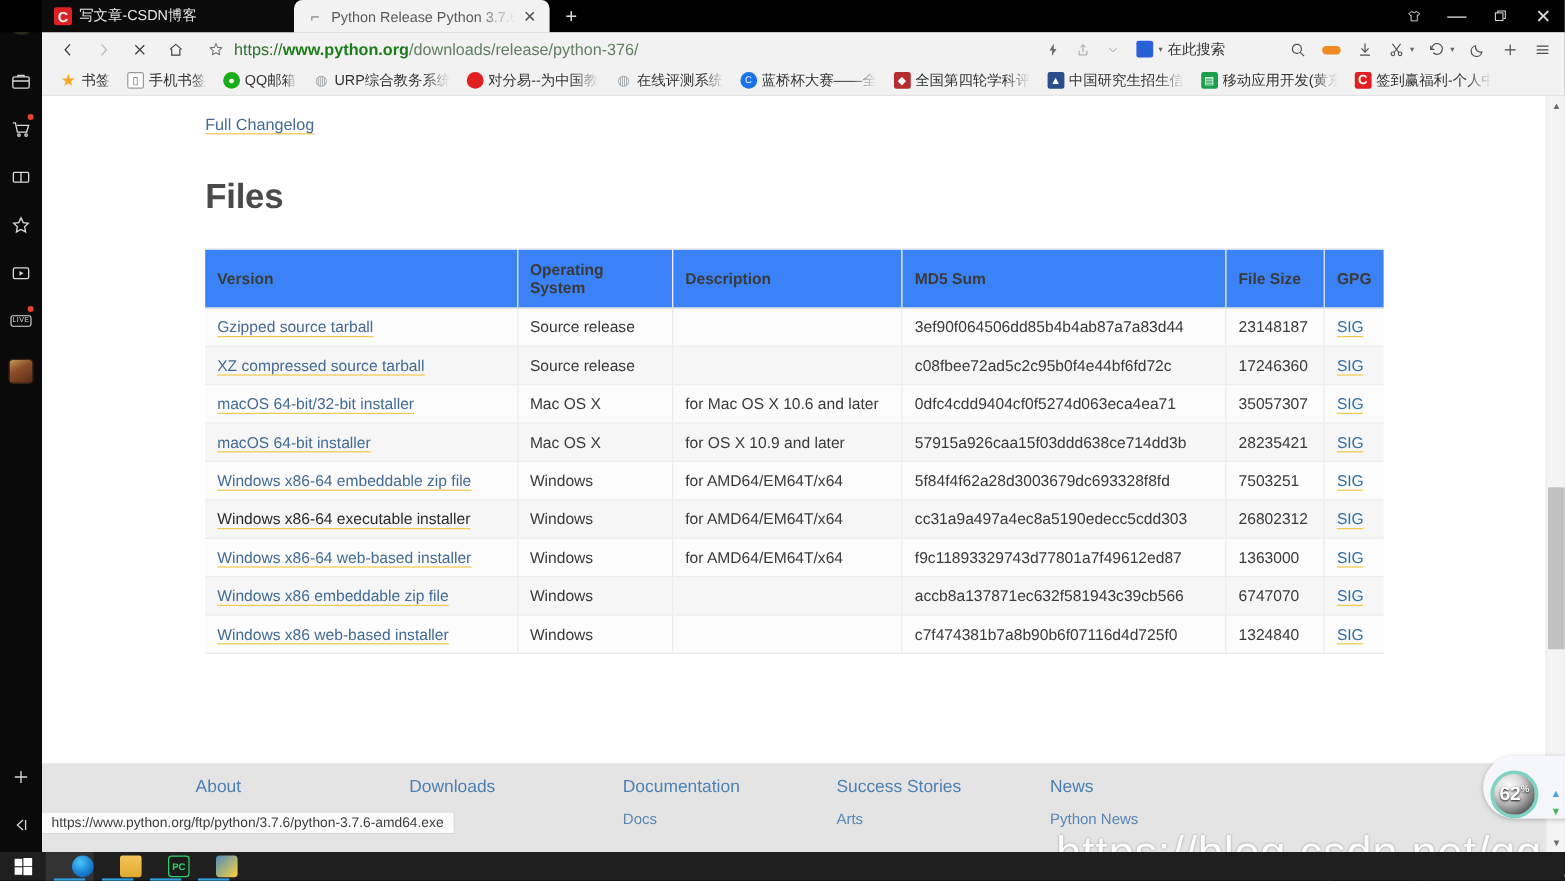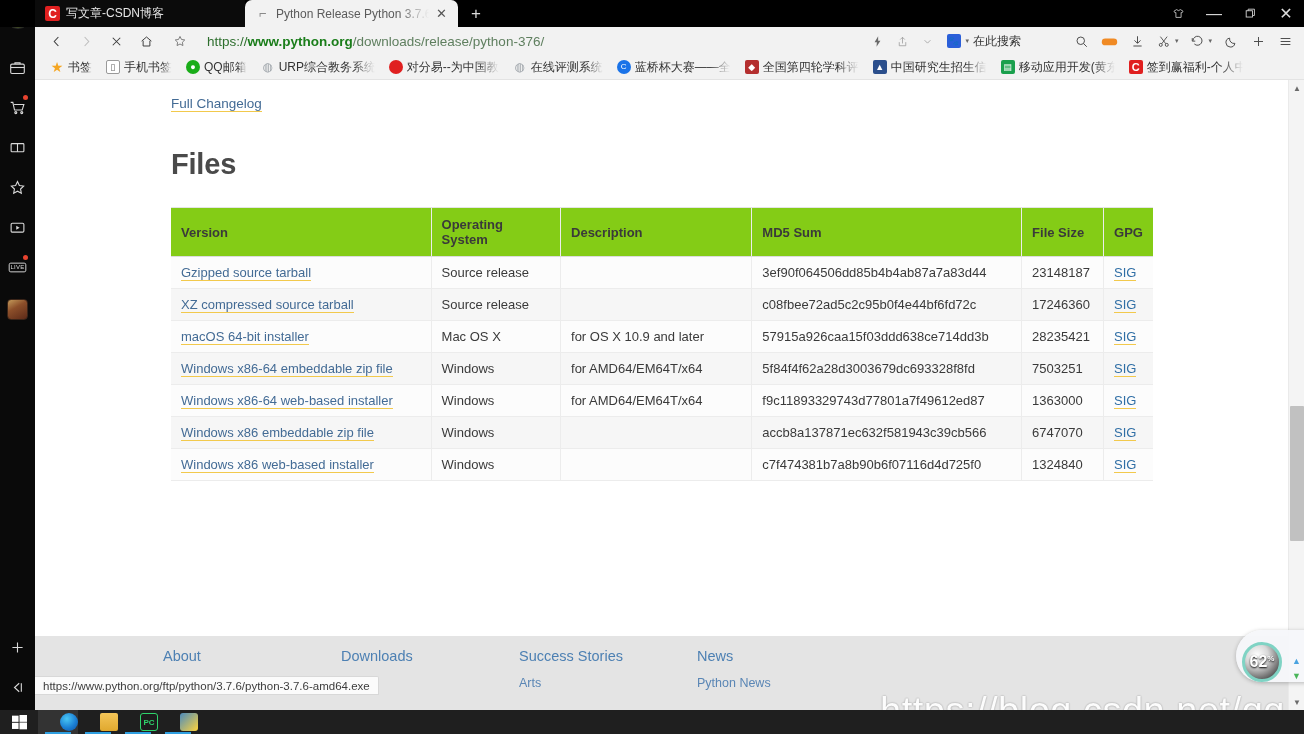--- a/index.html
+++ b/index.html
@@ -88,21 +88,21 @@
   .navbar {
     position: absolute; left: 0; top: 27px; width: 1269px; height: 28px;
     background: #f2f2f2; display: flex; align-items: center; padding: 0 6px;
   }
   .navbtn {
     width: 30px; height: 26px; display: flex; align-items: center; justify-content: center;
     color: #3c3c3c;
   }
   .navbtn.disabled { color: #bdbdbd; }
   .urlbar {
-    flex: 1; height: 24px; display: flex; align-items: center; gap: 16px;
+    flex: 1; height: 24px; display: flex; align-items: center; gap: 4px;
     padding: 0 6px 0 4px; margin-left: 4px;
   }
   .url-text { font-size: 13.5px; color: #2d6e2d; white-space: nowrap; }
   .url-text .host { color: #1a7d1a; font-weight: 600; }
   .url-text .path { color: #5f7f5f; }
   .nav-right { display: flex; align-items: center; gap: 2px; }
   .nr-btn {
     height: 26px; display: flex; align-items: center; justify-content: center;
     color: #4a4a4a; padding: 0 5px; gap: 3px;
   }
@@ -153,21 +153,21 @@
     font-size: 29px; font-weight: 700; color: #4a4a4a;
     letter-spacing: -0.2px;
   }
   table.files {
     position: absolute; left: 136px; top: 127px;
     width: 982px; border-collapse: collapse;
     font-size: 13px; color: #3a3a3a;
   }
   table.files th {
     text-align: left; font-weight: 700; font-size: 13px; color: #3a3a3a;
-    padding: 9px 10px; background: #84cc16;
+    padding: 9px 10px; background: #3b82f6;
     border-top: 1px solid #e4e4e4; border-bottom: 1px solid #dcdcdc;
   }
   table.files td {
     padding: 8px 10px; border-bottom: 1px solid #ececec;
     vertical-align: middle; background: #fcfcfc;
   }
   table.files tr:nth-child(even) td { background: #f6f6f6; }
   table.files th:nth-child(1), table.files td:nth-child(1) { width: 262px; }
   table.files th:nth-child(2), table.files td:nth-child(2) { width: 130px; }
   table.files th:nth-child(3), table.files td:nth-child(3) { width: 192px; }
@@ -562,33 +562,49 @@
               </tr>
               <tr>
                 <td><a class="flink">XZ compressed source tarball</a></td>
                 <td>Source release</td>
                 <td></td>
                 <td>c08fbee72ad5c2c95b0f4e44bf6fd72c</td>
                 <td>17246360</td>
                 <td><a class="sig">SIG</a></td>
               </tr>
               <tr>
+                <td><a class="flink">macOS 64-bit/32-bit installer</a></td>
+                <td>Mac OS X</td>
+                <td>for Mac OS X 10.6 and later</td>
+                <td>0dfc4cdd9404cf0f5274d063eca4ea71</td>
+                <td>35057307</td>
+                <td><a class="sig">SIG</a></td>
+              </tr>
+              <tr>
                 <td><a class="flink">macOS 64-bit installer</a></td>
                 <td>Mac OS X</td>
                 <td>for OS X 10.9 and later</td>
                 <td>57915a926caa15f03ddd638ce714dd3b</td>
                 <td>28235421</td>
                 <td><a class="sig">SIG</a></td>
               </tr>
               <tr>
                 <td><a class="flink">Windows x86-64 embeddable zip file</a></td>
                 <td>Windows</td>
                 <td>for AMD64/EM64T/x64</td>
                 <td>5f84f4f62a28d3003679dc693328f8fd</td>
                 <td>7503251</td>
+                <td><a class="sig">SIG</a></td>
+              </tr>
+              <tr>
+                <td><a class="flink hovered">Windows x86-64 executable installer</a></td>
+                <td>Windows</td>
+                <td>for AMD64/EM64T/x64</td>
+                <td>cc31a9a497a4ec8a5190edecc5cdd303</td>
+                <td>26802312</td>
                 <td><a class="sig">SIG</a></td>
               </tr>
               <tr>
                 <td><a class="flink">Windows x86-64 web-based installer</a></td>
                 <td>Windows</td>
                 <td>for AMD64/EM64T/x64</td>
                 <td>f9c11893329743d77801a7f49612ed87</td>
                 <td>1363000</td>
                 <td><a class="sig">SIG</a></td>
               </tr>
@@ -615,20 +631,24 @@
           <div class="footer-cols">
               <div class="fcol">
                 <div class="fh">About</div>
                 <div class="fi"></div>
               </div>
               <div class="fcol">
                 <div class="fh">Downloads</div>
                 <div class="fi"></div>
               </div>
               <div class="fcol">
+                <div class="fh">Documentation</div>
+                <div class="fi">Docs</div>
+              </div>
+              <div class="fcol">
                 <div class="fh">Success Stories</div>
                 <div class="fi">Arts</div>
               </div>
               <div class="fcol">
                 <div class="fh">News</div>
                 <div class="fi">Python News</div>
               </div>
             </div>
         </div>
 

